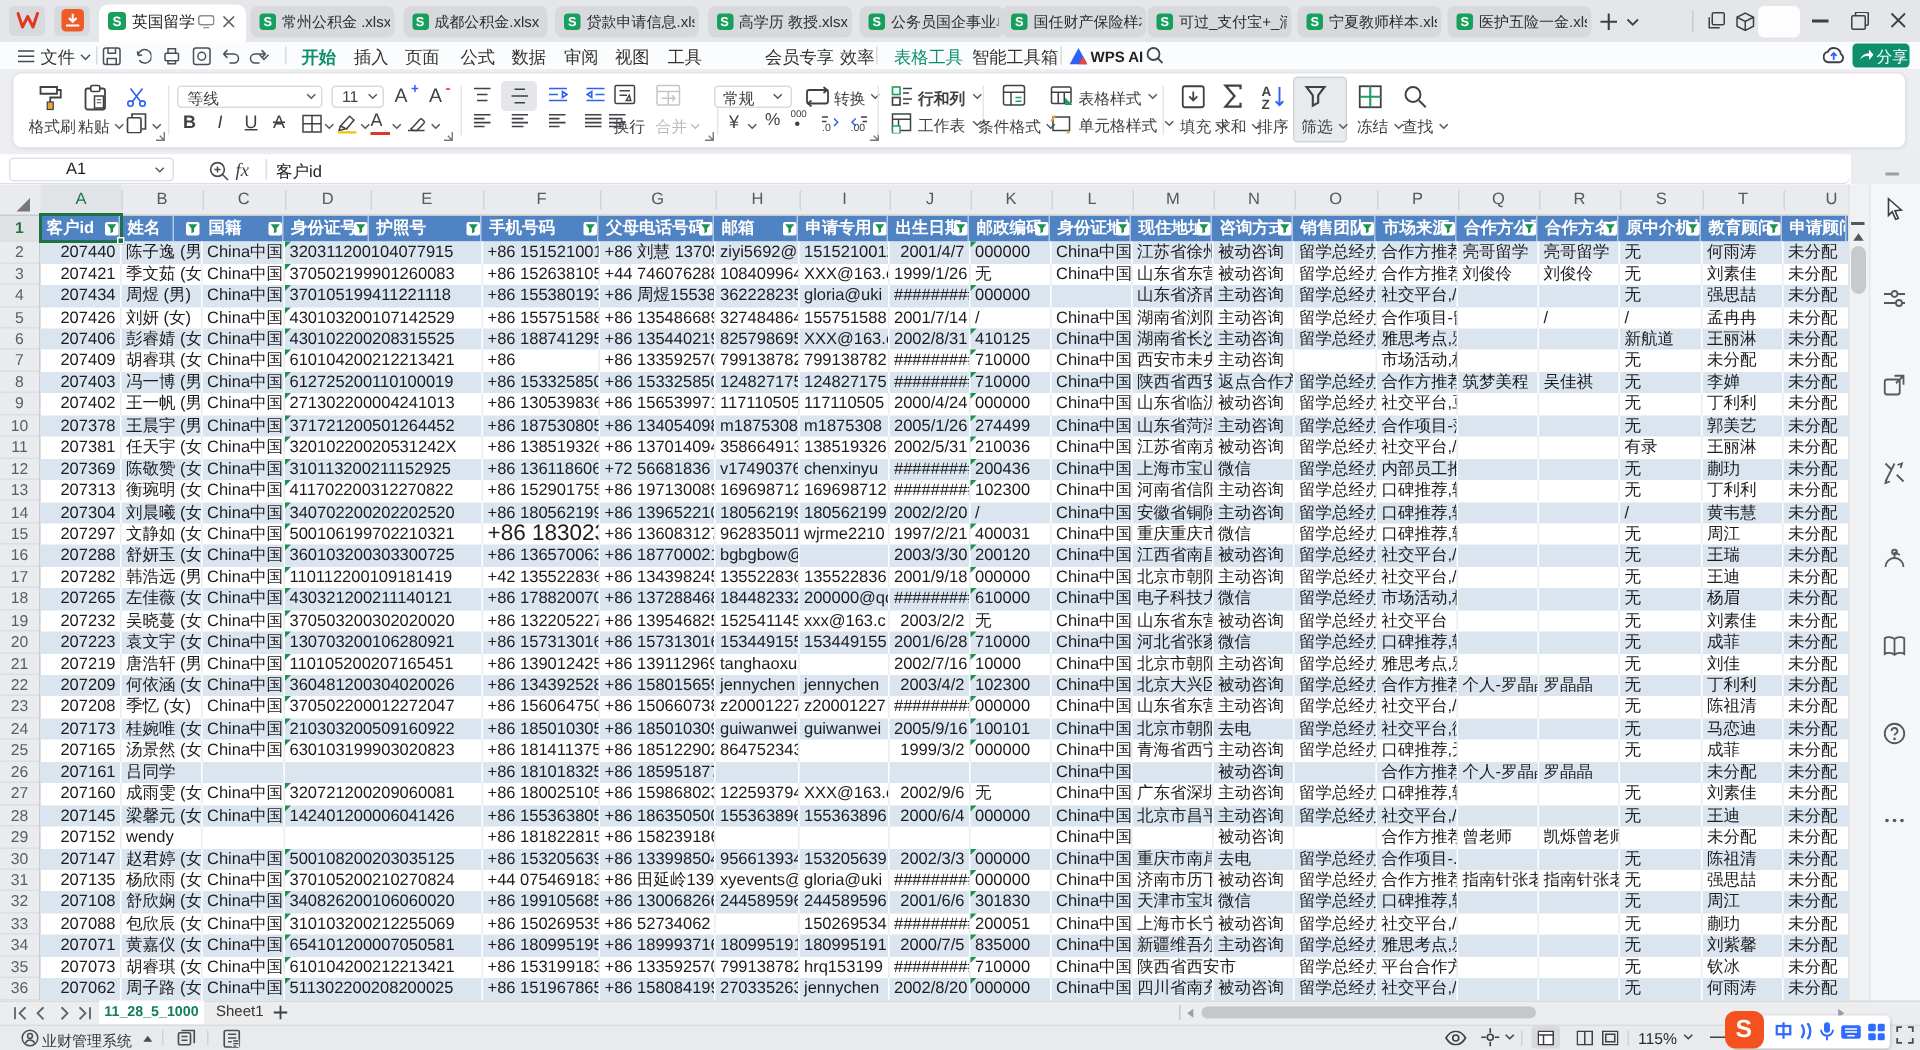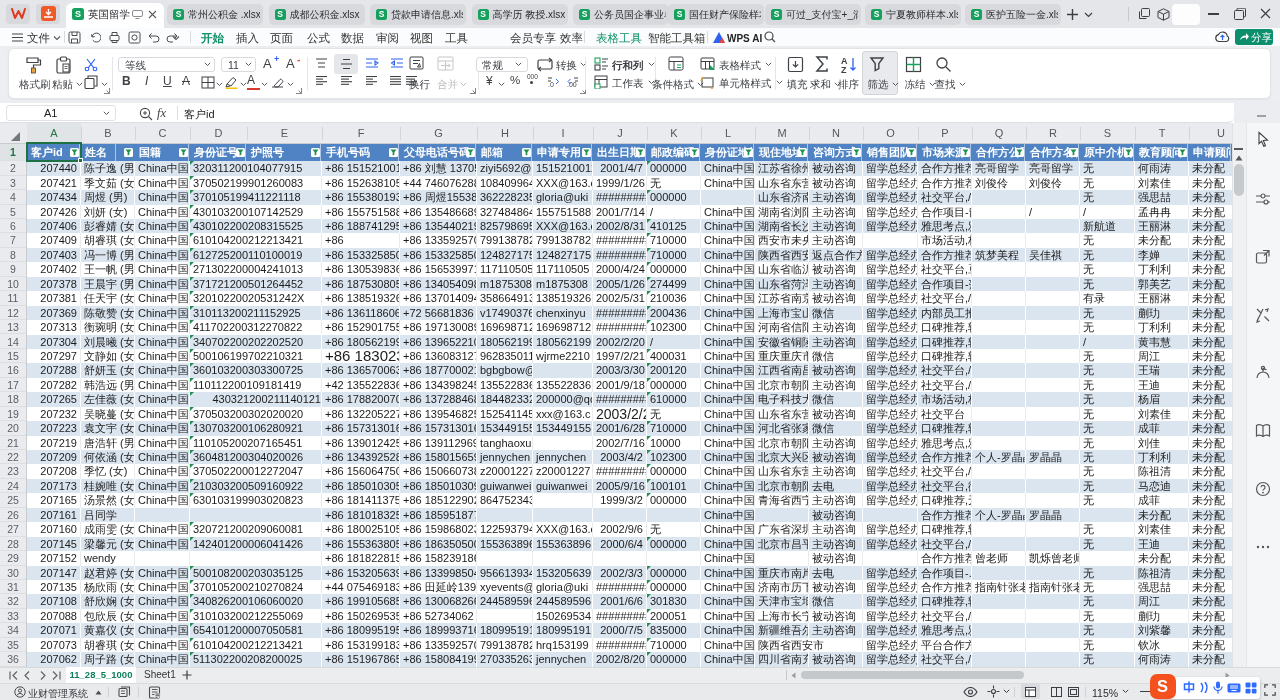--- a/index.html
+++ b/index.html
@@ -989,21 +989,21 @@
 <div class="ab nw" style="left:918px;top:377.83px;width:54px;height:14.44px;border-right:1px solid #e9ecef;overflow:hidden;padding-left:3px;text-align:left;font-size:11px;color:#1c1c1c;line-height:14.44px">社交平台,/</div>
 <div class="ab nw" style="left:972px;top:377.83px;width:54px;height:14.44px;border-right:1px solid #e9ecef;overflow:hidden;padding-left:3px;text-align:left;font-size:11px;color:#1c1c1c;line-height:14.44px"></div>
 <div class="ab nw" style="left:1026px;top:377.83px;width:54px;height:14.44px;border-right:1px solid #e9ecef;overflow:hidden;padding-left:3px;text-align:left;font-size:11px;color:#1c1c1c;line-height:14.44px"></div>
 <div class="ab nw" style="left:1080px;top:377.83px;width:55px;height:14.44px;border-right:1px solid #e9ecef;overflow:hidden;padding-left:3px;text-align:left;font-size:11px;color:#1c1c1c;line-height:14.44px">无</div>
 <div class="ab nw" style="left:1135px;top:377.83px;width:54px;height:14.44px;border-right:1px solid #e9ecef;overflow:hidden;padding-left:3px;text-align:left;font-size:11px;color:#1c1c1c;line-height:14.44px">王迪</div>
 <div class="ab nw" style="left:1189px;top:377.83px;width:43px;height:14.44px;overflow:hidden;padding-left:3px;text-align:left;font-size:11px;color:#1c1c1c;line-height:14.44px">未分配</div>
 <div class="ab" style="left:27px;top:392.27px;width:1205px;height:14.44px;background:#dbe5f0"></div>
 <div class="ab nw" style="left:27px;top:392.27px;width:54px;height:14.44px;border-right:1px solid #fff;overflow:hidden;padding-left:3px;padding-right:3px;text-align:right;font-size:11px;color:#1c1c1c;line-height:14.44px">207265</div>
 <div class="ab nw" style="left:81px;top:392.27px;width:54px;height:14.44px;border-right:1px solid #fff;overflow:hidden;padding-left:3px;text-align:left;font-size:11px;color:#1c1c1c;line-height:14.44px">左佳薇 (女)</div>
 <div class="ab nw" style="left:135px;top:392.27px;width:55px;height:14.44px;border-right:1px solid #fff;overflow:hidden;padding-left:3px;text-align:left;font-size:11px;color:#1c1c1c;line-height:14.44px">China中国</div>
-<div class="ab nw" style="left:190px;top:392.27px;width:132px;height:14.44px;border-right:1px solid #fff;overflow:hidden;padding-left:3px;text-align:right;font-size:11px;color:#1c1c1c;line-height:14.44px">430321200211140121</div>
+<div class="ab nw" style="left:190px;top:392.27px;width:132px;height:14.44px;border-right:1px solid #fff;overflow:hidden;padding-left:3px;text-align:left;font-size:11px;color:#1c1c1c;line-height:14.44px">430321200211140121</div>
 <div class="ab" style="left:190px;top:392.27px;width:0;height:0;border-right:4px solid transparent;border-top:4px solid #1e9150;z-index:4"></div>
 <div class="ab nw" style="left:322px;top:392.27px;width:78px;height:14.44px;border-right:1px solid #fff;overflow:hidden;padding-left:3px;text-align:left;font-size:11px;color:#1c1c1c;line-height:14.44px">+86 178820070</div>
 <div class="ab nw" style="left:400px;top:392.27px;width:77px;height:14.44px;border-right:1px solid #fff;overflow:hidden;padding-left:3px;text-align:left;font-size:11px;color:#1c1c1c;line-height:14.44px">+86 13728846800</div>
 <div class="ab nw" style="left:477px;top:392.27px;width:56px;height:14.44px;border-right:1px solid #fff;overflow:hidden;padding-left:3px;text-align:left;font-size:11px;color:#1c1c1c;line-height:14.44px">184482332</div>
 <div class="ab nw" style="left:533px;top:392.27px;width:60px;height:14.44px;border-right:1px solid #fff;overflow:hidden;padding-left:3px;text-align:left;font-size:11px;color:#1c1c1c;line-height:14.44px">200000@qq</div>
 <div class="ab nw" style="left:593px;top:392.27px;width:54px;height:14.44px;border-right:1px solid #fff;overflow:hidden;padding-left:3px;padding-right:3px;text-align:right;font-size:11px;color:#1c1c1c;line-height:14.44px">#########</div>
 <div class="ab nw" style="left:647px;top:392.27px;width:54px;height:14.44px;border-right:1px solid #fff;overflow:hidden;padding-left:3px;text-align:left;font-size:11px;color:#1c1c1c;line-height:14.44px">610000</div>
 <div class="ab" style="left:647px;top:392.27px;width:0;height:0;border-right:4px solid transparent;border-top:4px solid #1e9150;z-index:4"></div>
 <div class="ab nw" style="left:701px;top:392.27px;width:54px;height:14.44px;border-right:1px solid #fff;overflow:hidden;padding-left:3px;text-align:left;font-size:11px;color:#1c1c1c;line-height:14.44px">China中国</div>
 <div class="ab nw" style="left:755px;top:392.27px;width:54px;height:14.44px;border-right:1px solid #fff;overflow:hidden;padding-left:3px;text-align:left;font-size:11px;color:#1c1c1c;line-height:14.44px">电子科技大学</div>
@@ -1017,21 +1017,21 @@
 <div class="ab nw" style="left:1189px;top:392.27px;width:43px;height:14.44px;overflow:hidden;padding-left:3px;text-align:left;font-size:11px;color:#1c1c1c;line-height:14.44px">未分配</div>
 <div class="ab nw" style="left:27px;top:406.71px;width:54px;height:14.44px;border-right:1px solid #e9ecef;overflow:hidden;padding-left:3px;padding-right:3px;text-align:right;font-size:11px;color:#1c1c1c;line-height:14.44px">207232</div>
 <div class="ab nw" style="left:81px;top:406.71px;width:54px;height:14.44px;border-right:1px solid #e9ecef;overflow:hidden;padding-left:3px;text-align:left;font-size:11px;color:#1c1c1c;line-height:14.44px">吴晓蔓 (女)</div>
 <div class="ab nw" style="left:135px;top:406.71px;width:55px;height:14.44px;border-right:1px solid #e9ecef;overflow:hidden;padding-left:3px;text-align:left;font-size:11px;color:#1c1c1c;line-height:14.44px">China中国</div>
 <div class="ab nw" style="left:190px;top:406.71px;width:132px;height:14.44px;border-right:1px solid #e9ecef;overflow:hidden;padding-left:3px;text-align:left;font-size:11px;color:#1c1c1c;line-height:14.44px">370503200302020020</div>
 <div class="ab" style="left:190px;top:406.71px;width:0;height:0;border-right:4px solid transparent;border-top:4px solid #1e9150;z-index:4"></div>
 <div class="ab nw" style="left:322px;top:406.71px;width:78px;height:14.44px;border-right:1px solid #e9ecef;overflow:hidden;padding-left:3px;text-align:left;font-size:11px;color:#1c1c1c;line-height:14.44px">+86 132205227</div>
 <div class="ab nw" style="left:400px;top:406.71px;width:77px;height:14.44px;border-right:1px solid #e9ecef;overflow:hidden;padding-left:3px;text-align:left;font-size:11px;color:#1c1c1c;line-height:14.44px">+86 13954682513</div>
 <div class="ab nw" style="left:477px;top:406.71px;width:56px;height:14.44px;border-right:1px solid #e9ecef;overflow:hidden;padding-left:3px;text-align:left;font-size:11px;color:#1c1c1c;line-height:14.44px">1525411453</div>
 <div class="ab nw" style="left:533px;top:406.71px;width:60px;height:14.44px;border-right:1px solid #e9ecef;overflow:hidden;padding-left:3px;text-align:left;font-size:11px;color:#1c1c1c;line-height:14.44px">xxx@163.c</div>
-<div class="ab nw" style="left:593px;top:406.71px;width:54px;height:14.44px;border-right:1px solid #e9ecef;overflow:hidden;padding-left:3px;padding-right:3px;text-align:left;font-size:14px;color:#1c1c1c;line-height:14.44px">2003/2/2</div>
+<div class="ab nw" style="left:593px;top:406.71px;width:54px;height:14.44px;border-right:1px solid #e9ecef;overflow:hidden;padding-left:3px;padding-right:3px;text-align:right;font-size:11px;color:#1c1c1c;line-height:14.44px">2003/2/2</div>
 <div class="ab nw" style="left:647px;top:406.71px;width:54px;height:14.44px;border-right:1px solid #e9ecef;overflow:hidden;padding-left:3px;text-align:left;font-size:11px;color:#1c1c1c;line-height:14.44px">无</div>
 <div class="ab nw" style="left:701px;top:406.71px;width:54px;height:14.44px;border-right:1px solid #e9ecef;overflow:hidden;padding-left:3px;text-align:left;font-size:11px;color:#1c1c1c;line-height:14.44px">China中国</div>
 <div class="ab nw" style="left:755px;top:406.71px;width:54px;height:14.44px;border-right:1px solid #e9ecef;overflow:hidden;padding-left:3px;text-align:left;font-size:11px;color:#1c1c1c;line-height:14.44px">山东省东营市</div>
 <div class="ab nw" style="left:809px;top:406.71px;width:54px;height:14.44px;border-right:1px solid #e9ecef;overflow:hidden;padding-left:3px;text-align:left;font-size:11px;color:#1c1c1c;line-height:14.44px">被动咨询</div>
 <div class="ab nw" style="left:863px;top:406.71px;width:55px;height:14.44px;border-right:1px solid #e9ecef;overflow:hidden;padding-left:3px;text-align:left;font-size:11px;color:#1c1c1c;line-height:14.44px">留学总经办</div>
 <div class="ab nw" style="left:918px;top:406.71px;width:54px;height:14.44px;border-right:1px solid #e9ecef;overflow:hidden;padding-left:3px;text-align:left;font-size:11px;color:#1c1c1c;line-height:14.44px">社交平台</div>
 <div class="ab nw" style="left:972px;top:406.71px;width:54px;height:14.44px;border-right:1px solid #e9ecef;overflow:hidden;padding-left:3px;text-align:left;font-size:11px;color:#1c1c1c;line-height:14.44px"></div>
 <div class="ab nw" style="left:1026px;top:406.71px;width:54px;height:14.44px;border-right:1px solid #e9ecef;overflow:hidden;padding-left:3px;text-align:left;font-size:11px;color:#1c1c1c;line-height:14.44px"></div>
 <div class="ab nw" style="left:1080px;top:406.71px;width:55px;height:14.44px;border-right:1px solid #e9ecef;overflow:hidden;padding-left:3px;text-align:left;font-size:11px;color:#1c1c1c;line-height:14.44px">无</div>
 <div class="ab nw" style="left:1135px;top:406.71px;width:54px;height:14.44px;border-right:1px solid #e9ecef;overflow:hidden;padding-left:3px;text-align:left;font-size:11px;color:#1c1c1c;line-height:14.44px">刘素佳</div>

